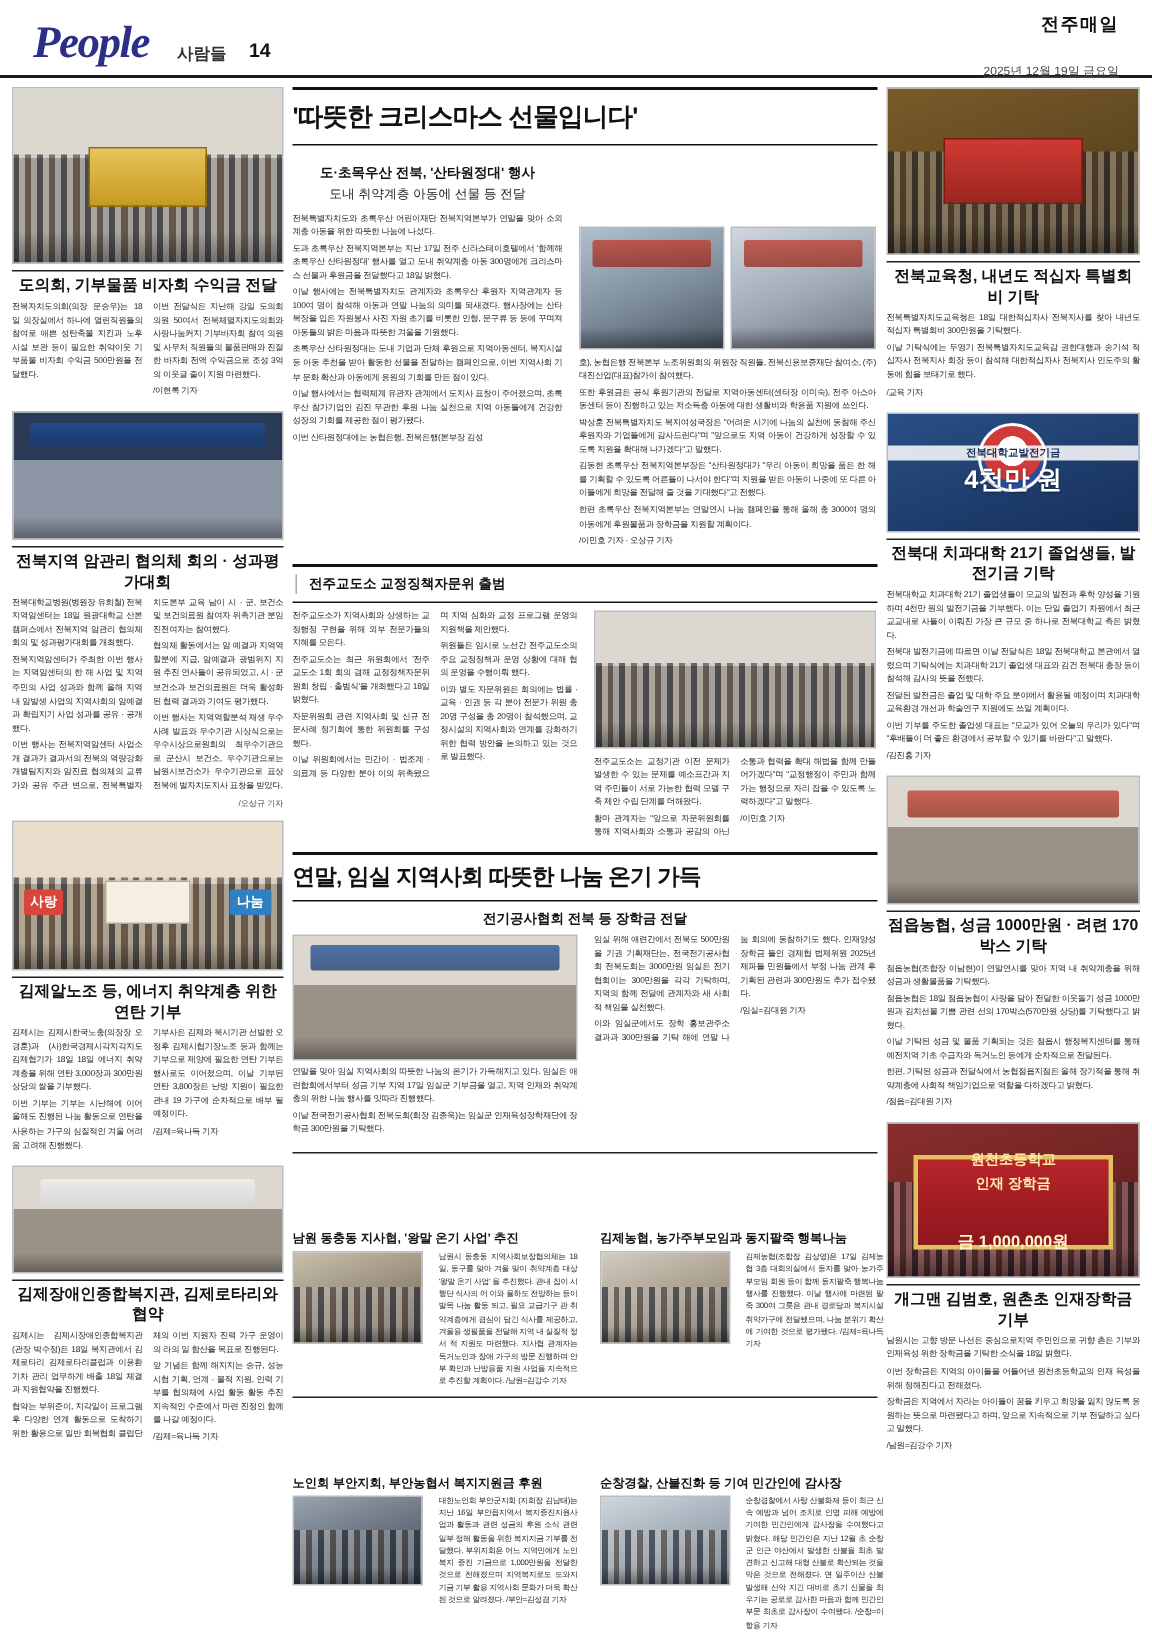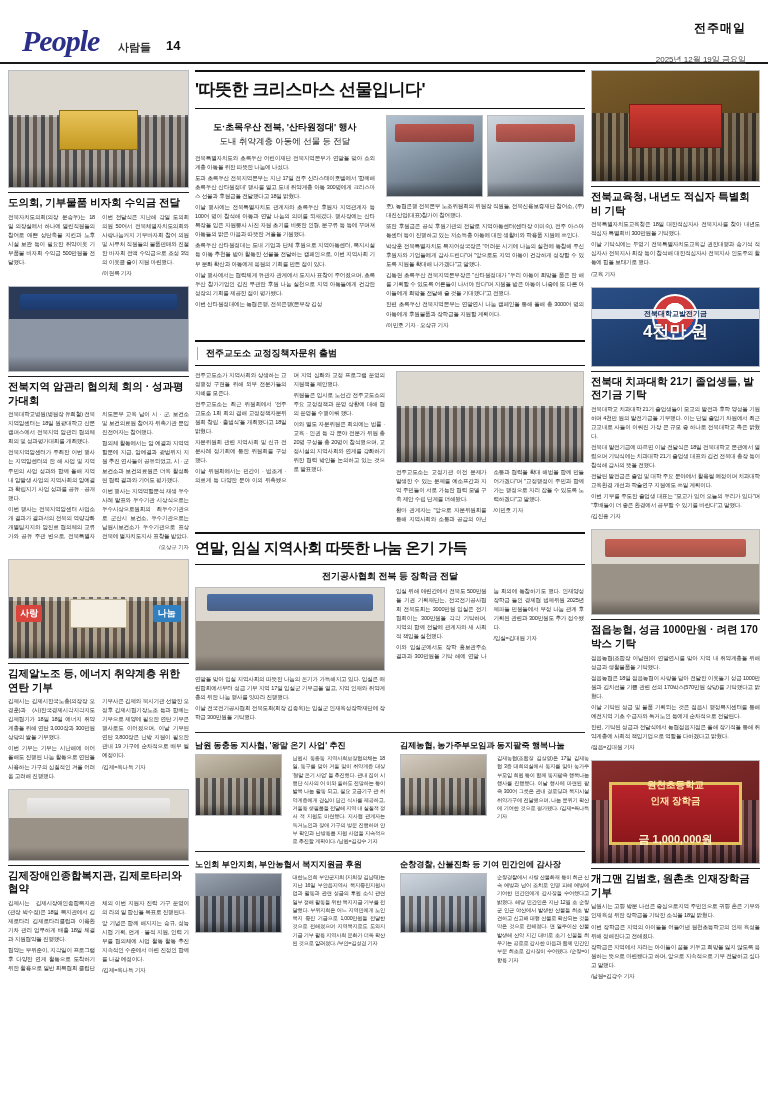--- a/index.html
+++ b/index.html
@@ -14,21 +14,20 @@
     background: #fff;
     overflow: hidden;
   }
 
   
   .masthead {
     position: relative;
     height: 52px;
     border-bottom: 2px solid #1a1a1a;
     padding: 0 10px;
-    margin-top: 12px;
   }
   .mast-logo {
     position: absolute; left: 22px; top: 12px;
     font-family: "Liberation Serif", serif;
     font-style: italic;
     font-weight: bold;
     font-size: 30px;
     color: #2b2f87;
     letter-spacing: -1px;
   }
@@ -75,20 +74,21 @@
   .photo .ph-inner { position: absolute; inset: 0; }
 
   .cap-title {
     font-size: 10.5px;
     font-weight: bold;
     color: #111;
     margin: 4px 0 3px 0;
     line-height: 1.3;
     border-top: 1px solid #222;
     padding-top: 3px;
+    text-align: center;
   }
 
   .body-text {
     font-size: 5.6px;
     line-height: 1.62;
     color: #222;
     text-align: justify;
     letter-spacing: -0.2px;
   }
   .body-text p { margin: 0 0 2px 0; }
@@ -247,21 +247,21 @@
   .tag-right {
     position:absolute; right:4%; top:46%;
     background:#2f7fc1; color:#fff; font-size:9px; font-weight:bold;
     padding:2px 5px; border-radius:2px;
   }
   .center-card {
     position:absolute; left:34%; right:34%; top:40%; height:30%;
     background:#f4efe2; border:1px solid #b9ad90;
   }
 
-  .flex-row { display:flex; gap:5px; }
+  .flex-row { display:flex; gap:5px;margin-top:48px; }
   .vline { width:1px; background:#bbb; }
 </style>
 </head>
 <body>
 
 <div class="page">
 
   <div class="masthead">
     <div class="mast-logo">People</div>
     <div class="mast-logo-sub">사람들</div>

